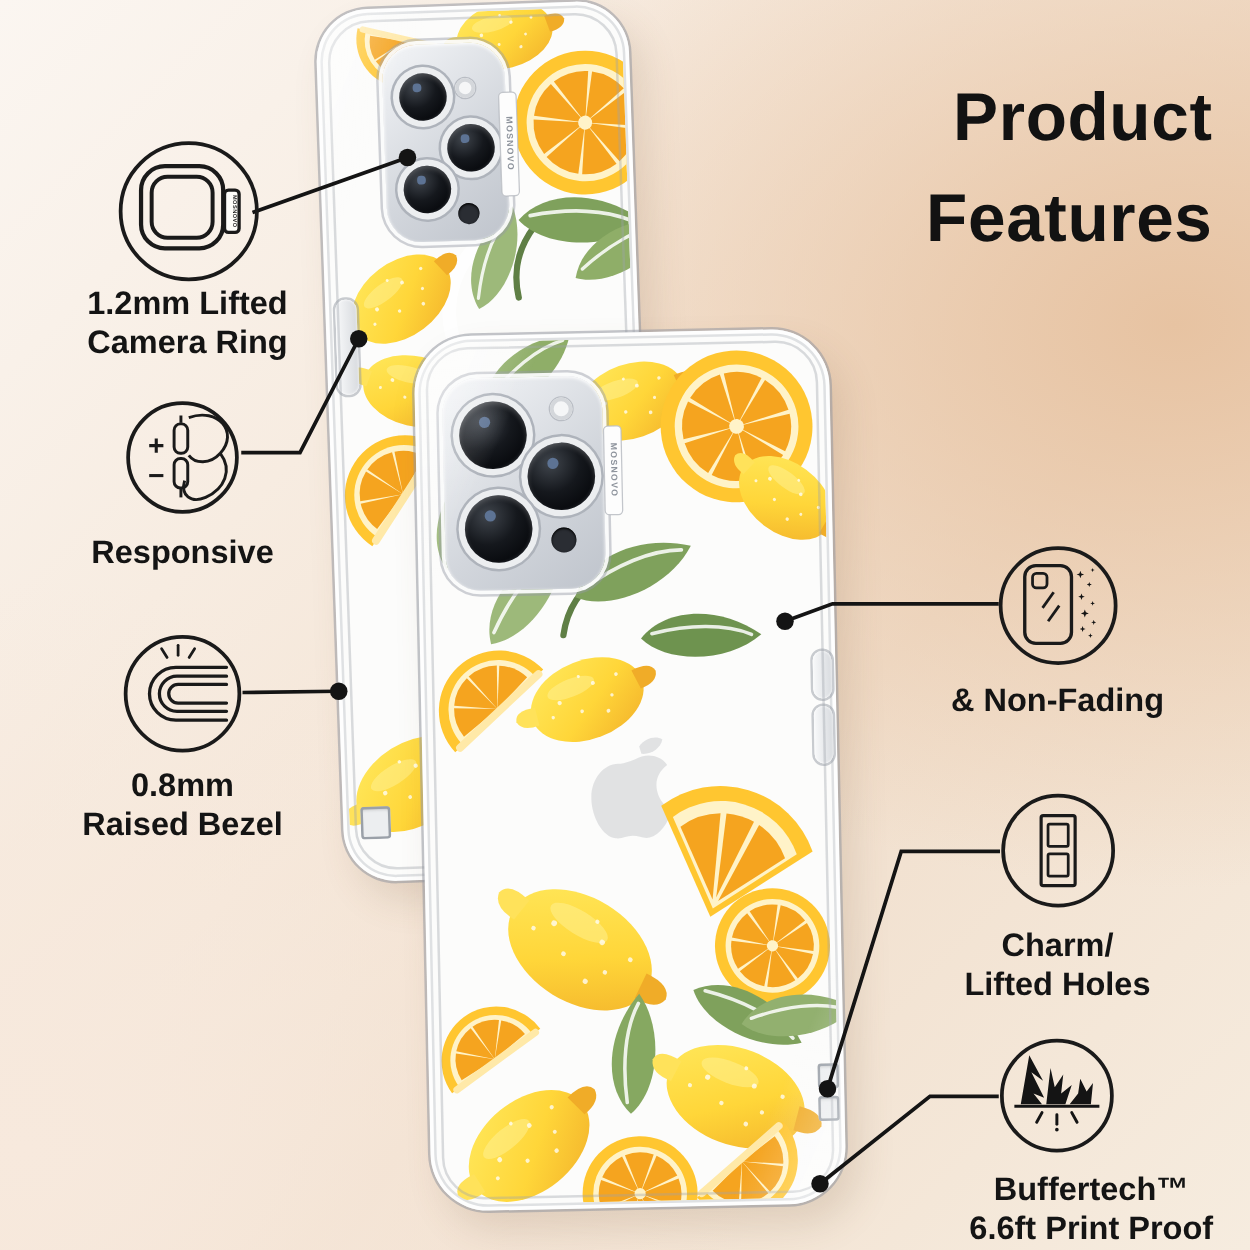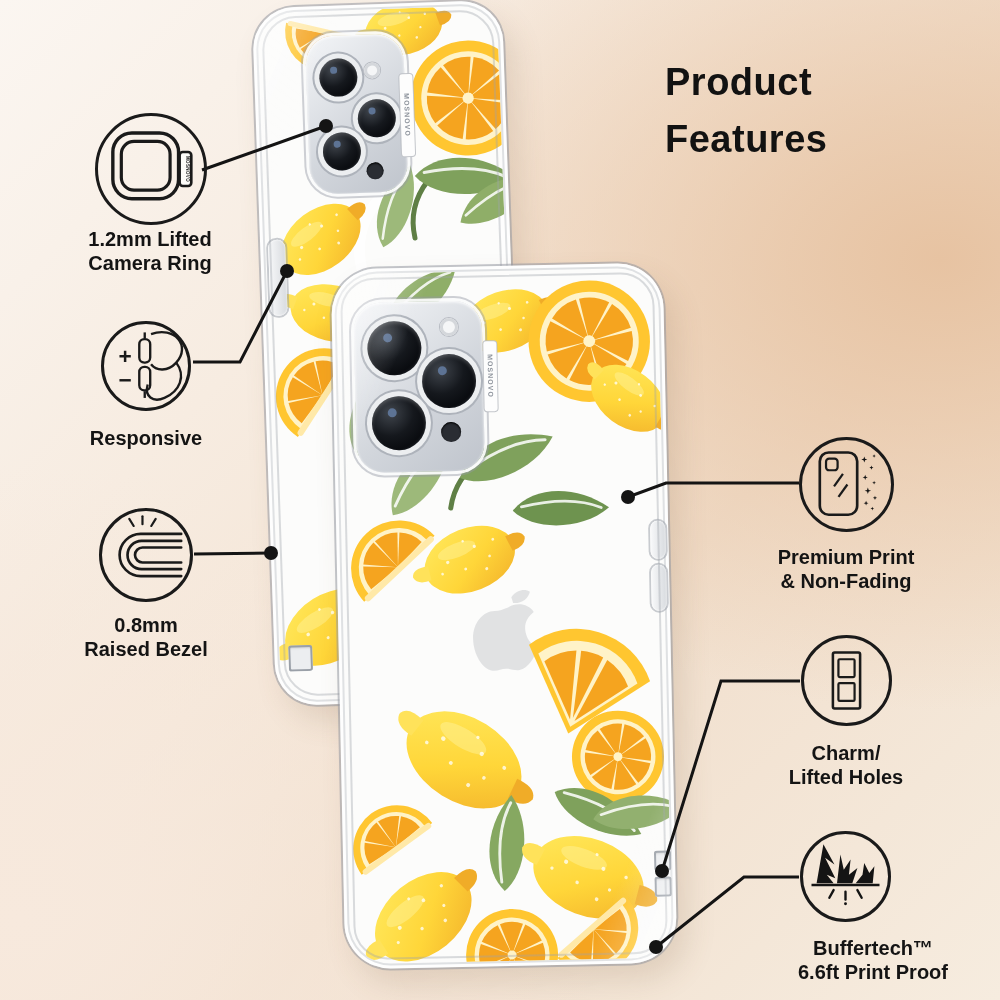--- a/index.html
+++ b/index.html
@@ -68,26 +68,26 @@
     box-shadow:inset 0 0 0 2px #9aa0a8, inset 0 2px 3px rgba(0,0,0,.25);
   }
 
   
   .wires { position:absolute; left:0; top:0; z-index:7; pointer-events:none; }
   .feat-icon {
     position:absolute; border:3px solid #1a1a1a; border-radius:50%; z-index:8; background:transparent;
   }
   .feat-icon svg { display:block; width:100%; height:100%; }
   .feat-icon svg text { font-family:"Liberation Sans", sans-serif; font-weight:bold; fill:#1a1a1a; }
-  .feat-label { position:absolute; z-index:8; text-align:center; font-weight:bold; font-size:20px; line-height:1.2; color:#141414; }
+  .feat-label { position:absolute; z-index:8; text-align:center; font-weight:bold; font-size:26px; line-height:1.2; color:#141414; }
   .feat-label span { display:block; }
 
   .heading {
     position:absolute; left:665px; top:54px; width:305px; z-index:8;
-    text-align:left; font-size:38px; font-weight:bold; line-height:1.5; letter-spacing:.5px; color:#121212;
+    text-align:right; font-size:54px; font-weight:bold; line-height:1.5; letter-spacing:.5px; color:#121212;
   }
 </style>
 </head>
 <body>
 
 <div class="stage">
 
   <svg width="0" height="0" style="position:absolute" aria-hidden="true">
     <defs>
       <linearGradient id="gLemon" x1="0" y1="0" x2="1" y2="1">
@@ -327,21 +327,20 @@
         <use href="#spk" transform="translate(31,-2) scale(.5)"></use>
         <use href="#spk" transform="translate(24,7) scale(.85)"></use>
         <use href="#spk" transform="translate(32,15) scale(.55)"></use>
         <use href="#spk" transform="translate(22,21) scale(.65)"></use>
         <use href="#spk" transform="translate(29,27) scale(.5)"></use>
         <use href="#spk" transform="translate(31,-32) scale(.45)"></use>
       </g>
     </svg>
   </div>
   <div class="feat-label" style="left:730px;top:545px;width:232px">
-    <span>Premium Print</span>
     <span>&amp; Non-Fading</span>
   </div>
 
   <div class="feat-icon" style="left:801px;top:635px;width:91px;height:91px">
     <svg viewBox="-50 -50 100 100">
       <g stroke="#1a1a1a" fill="none">
         <rect x="-16" y="-33" width="32" height="66" rx="2" stroke-width="3"></rect>
         <rect x="-9.5" y="-25" width="19" height="21" rx="1.5" stroke-width="2.6"></rect>
         <rect x="-9.5" y="3" width="19" height="21" rx="1.5" stroke-width="2.6"></rect>
       </g>

